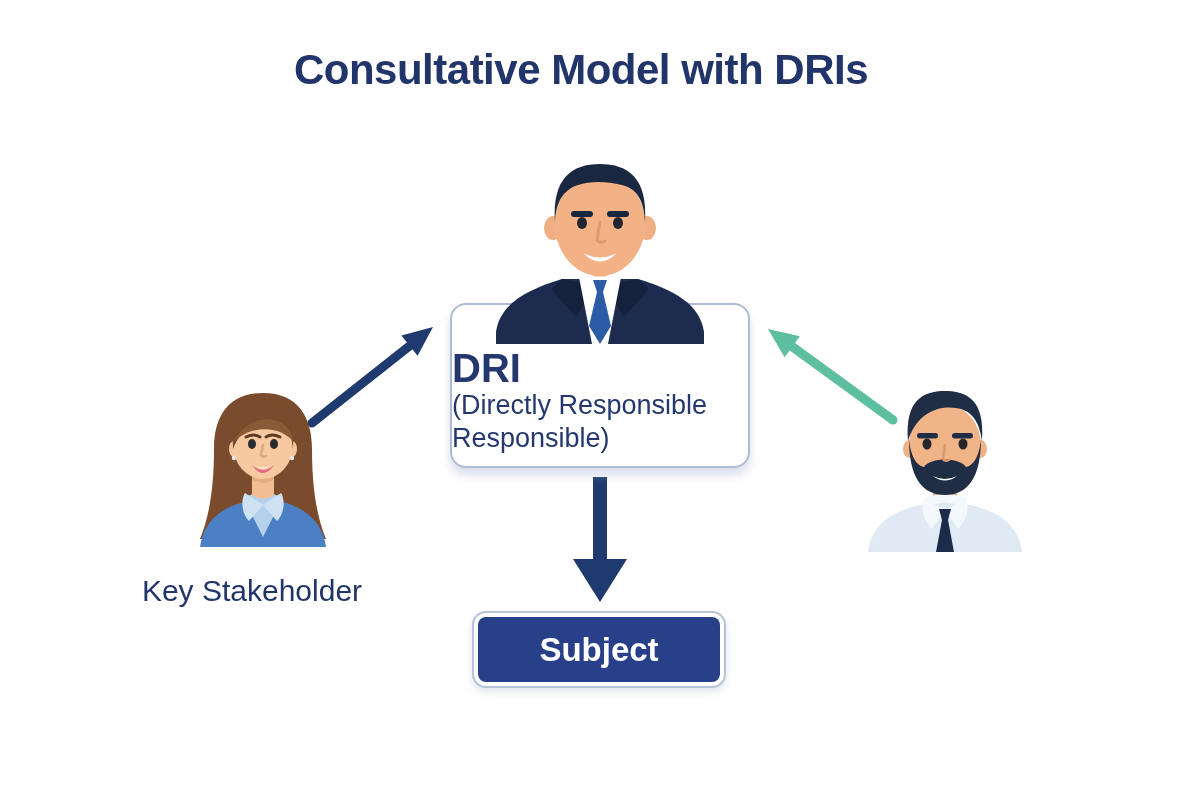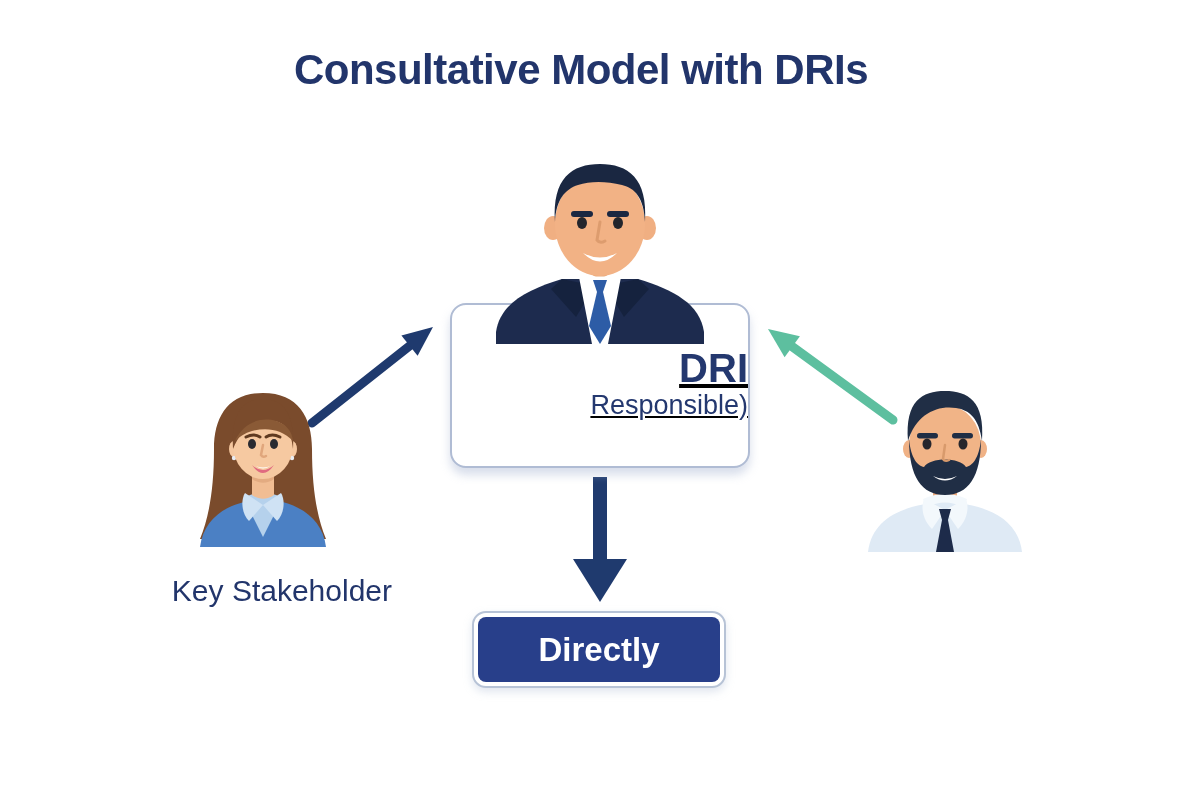--- a/index.html
+++ b/index.html
@@ -22,31 +22,31 @@
   .arrow-navy-line{stroke:var(--arrow-navy); stroke-width:9; stroke-linecap:round;}
   .arrow-navy-head{fill:var(--arrow-navy);}
   .arrow-green-line{stroke:var(--arrow-green); stroke-width:9; stroke-linecap:round;}
   .arrow-green-head{fill:var(--arrow-green);}
   .down-shaft{stroke:var(--arrow-navy); stroke-width:14; stroke-linecap:butt;}
   .dri-card{
     position:absolute; left:450px; top:303px; width:300px; height:165px;
     background:var(--box-bg); border:2px solid var(--box-border); border-radius:16px;
     box-shadow:0 7px 10px rgba(168,182,210,0.45);
     z-index:2; box-sizing:border-box;
-    display:flex; flex-direction:column; align-items:flex-end; padding-top:42px;text-decoration:underline;
+    display:flex; flex-direction:column; align-items:flex-start; padding-top:42px;
   }
   .dri-label{font-size:40px; font-weight:bold; color:var(--dri-text); line-height:42px;}
   .dri-sub{font-size:27px; color:var(--dri-text); line-height:33px; text-align:center;}
   .avatar{position:absolute; z-index:3;}
   .avatar svg{display:block; width:100%; height:100%;}
   .avatar-dri{left:486px; top:156px; width:228px; height:188px;}
   .avatar-stakeholder{left:188px; top:387px; width:150px; height:160px;}
   .avatar-expert{left:860px; top:383px; width:170px; height:169px;}
   .node-label{
-    position:absolute; top:574px; text-align:right;
+    position:absolute; top:574px; text-align:center;
     font-size:30px; color:var(--label-text); z-index:2;
   }
   .label-stakeholder{left:112px; width:280px;}
   .label-expert{left:787px; width:320px;}
   .decision-outer{
     position:absolute; left:472px; top:611px; width:254px; height:77px;
     box-sizing:border-box; background:#ffffff;
     border:2px solid var(--decision-ring); border-radius:14px; padding:4px;
     box-shadow:0 4px 8px rgba(168,182,210,0.35); z-index:2;
   }
@@ -74,20 +74,21 @@
       <polygon class="arrow-green-head" points="768,329 799.9,336.2 784.6,357.2"></polygon>
     </g>
     <g>
       <line class="down-shaft" x1="600" y1="477" x2="600" y2="562"></line>
       <polygon class="arrow-navy-head" points="573,559 627,559 600,602"></polygon>
     </g>
   </svg>
 
   <div class="dri-card">
     <div class="dri-label">DRI</div>
+    <div class="dri-sub">(Directly Responsible</div>
     <div class="dri-sub">Responsible)</div>
   </div>
 
   <div class="avatar avatar-dri">
     <svg viewBox="0 0 228 188">
       <path d="M97,96 L131,96 L131,118 C120,126 108,126 97,118 Z" fill="#e9a878"></path>
       <path d="M97,96 L131,96 L131,104 C120,110 108,110 97,104 Z" fill="#d9966a"></path>
       <path d="M10,188 L10,176 C14,148 40,134 76,123 L152,123 C188,134 214,148 218,176 L218,188 Z" fill="#1d2b4e"></path>
       <path d="M76,123 L109,130 L90,161 L65,133 Z" fill="#15223e"></path>
       <path d="M152,123 L119,130 L138,161 L163,133 Z" fill="#15223e"></path>
@@ -154,16 +155,16 @@
       <rect x="92" y="50" width="21" height="5.5" rx="2.7" fill="#202e45"></rect>
       <ellipse cx="67" cy="61" rx="4.5" ry="5.5" fill="#26262c"></ellipse>
       <ellipse cx="103" cy="61" rx="4.5" ry="5.5" fill="#26262c"></ellipse>
       <path d="M85,62 L83,76 Q85,79 89,77" stroke="#d89a6c" stroke-width="2.5" fill="none" stroke-linecap="round"></path>
     </svg>
   </div>
 
   <div class="node-label label-stakeholder">Key Stakeholder</div>
 
   <div class="decision-outer">
-    <div class="decision-inner">Directly</div>
+    <div class="decision-inner">Subject</div>
   </div>
 
 </div>
 
 </body></html>

